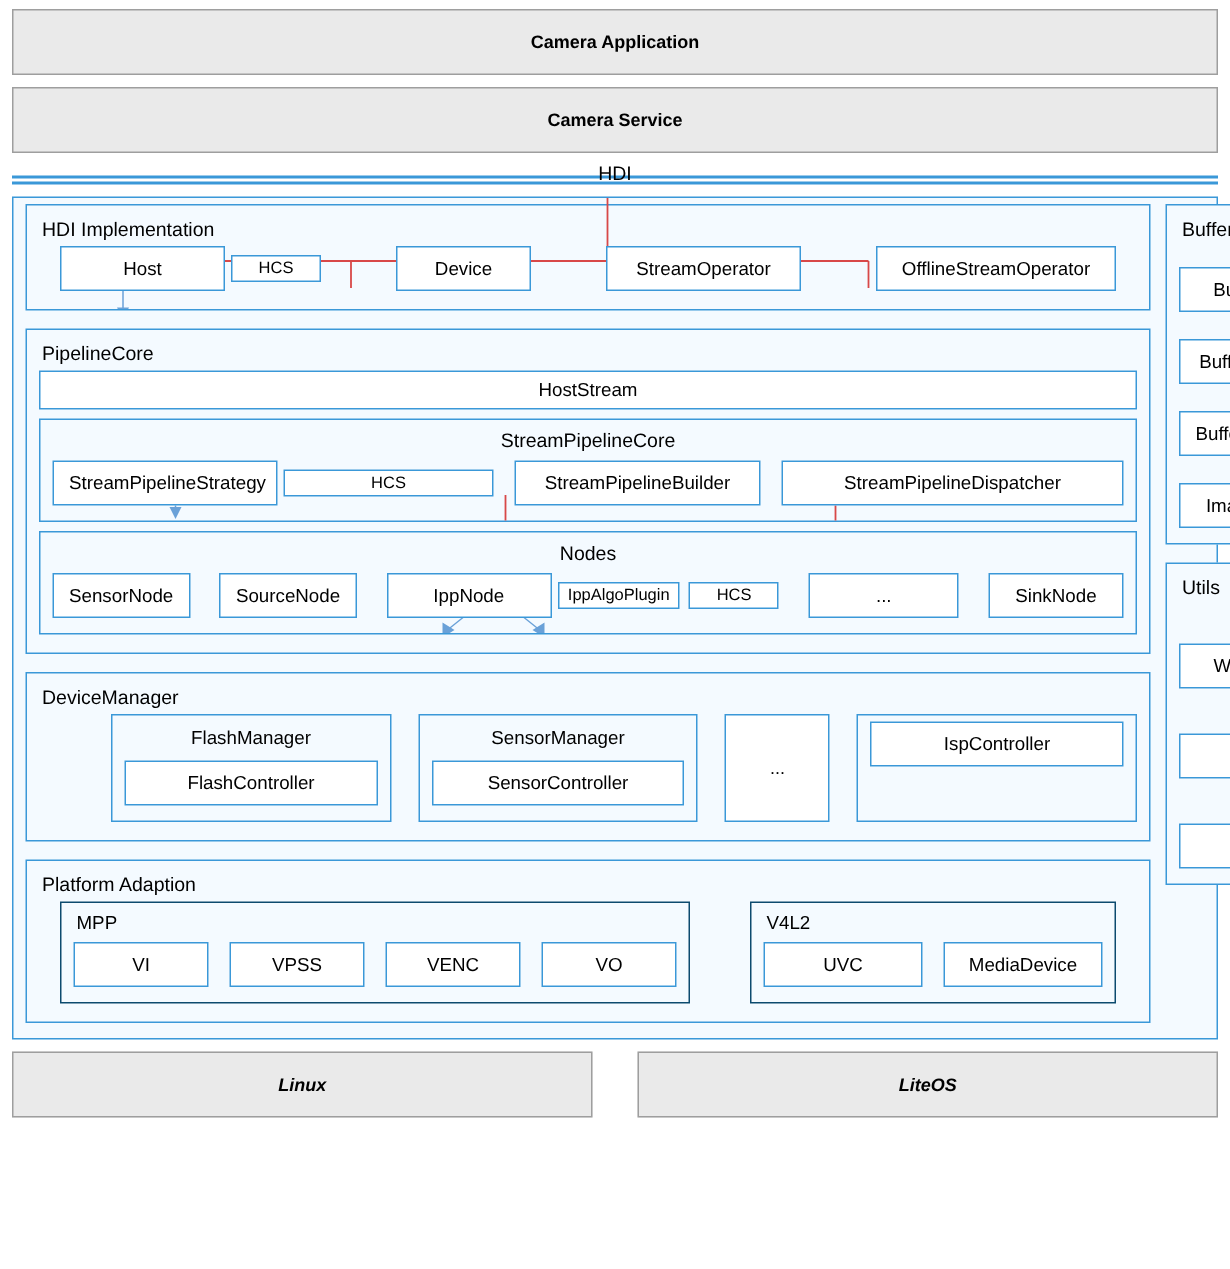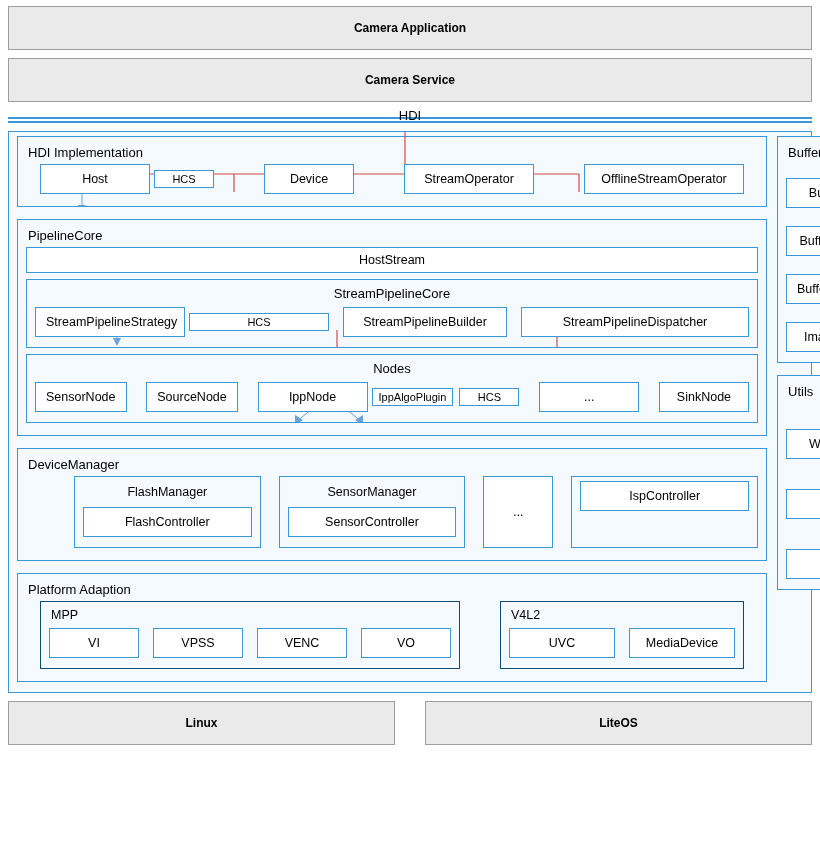--- a/index.html
+++ b/index.html
@@ -65,21 +65,21 @@
   }
   .sub-title { text-align: center; font-size: 13px; padding: 2px 0 6px 0; }
 
   .right-panel {
     border: 1px solid #3a98d8;
     background: #f4faff;
     padding: 6px 8px 10px 8px;
     display: flex; flex-direction: column; gap: 18px;
   }
 
-  .bottom-row { display: flex; gap: 30px; }
+  .bottom-row { display: flex; gap: 30px; font-style: italic; }
   .bottom-row .bar { flex: 1; }
 
   
   .svg-layer { position: absolute; inset: 0; pointer-events: none; z-index: 1; }
 
   .mpp-group, .v4l2-group {
     border: 1px solid #0c4a6e;
     background: #f4faff;
     padding: 4px 8px 10px 8px;
   }

